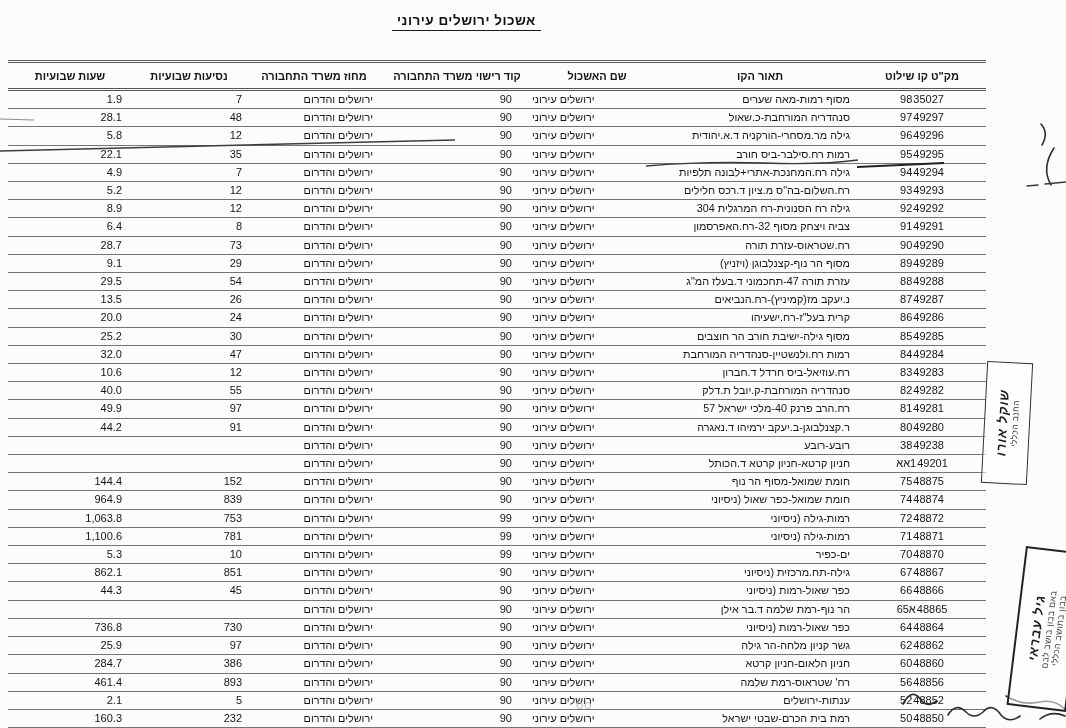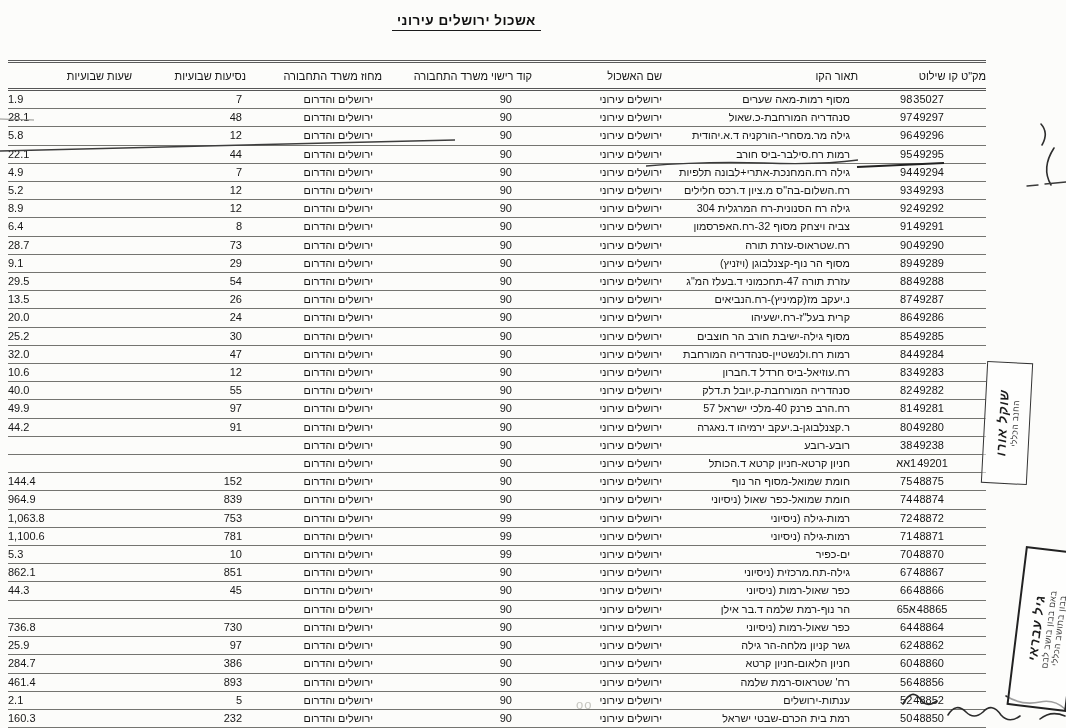--- a/index.html
+++ b/index.html
@@ -13,37 +13,37 @@
     font-size:13.5px;font-weight:bold;color:#101010;
     border-bottom:1.6px solid #1a1a1a;padding:0 5px 2px 5px;
     letter-spacing:.5px;white-space:nowrap;
   }
   table.main{
     position:absolute;top:60px;left:8px;width:978px;
     border-collapse:collapse;direction:rtl;table-layout:fixed;
   }
   thead th{
     border-top:3px double #5a5a5a;border-bottom:3px double #555;
-    font-size:11px;font-weight:normal;color:#141414;height:25px;
-    vertical-align:middle;padding:0;white-space:nowrap;text-align:right;
+    font-size:11px;font-weight:bold;color:#141414;height:25px;
+    vertical-align:middle;padding:0;white-space:nowrap;
   }
   tbody td{
     height:17.2px;line-height:17.2px;font-size:11px;color:#161616;
     border-bottom:1px solid #747470;padding:0;white-space:nowrap;
     vertical-align:middle;
   }
   td.makat{text-align:center;direction:ltr;}
   td.makat .sign,td.makat .line{unicode-bidi:bidi-override;direction:ltr;display:inline-block;}
   td.makat .sign{margin-right:1px;}
   td.desc{text-align:right;padding-right:8px;direction:rtl;font-size:10.8px;}
-  td.cluster{text-align:right;font-size:10.8px;}
+  td.cluster{text-align:left;font-size:10.8px;}
   td.code{text-align:right;padding-right:20px;direction:ltr;}
   td.district{text-align:right;padding-right:9px;direction:rtl;font-size:10.8px;}
   td.trips{text-align:right;padding-right:4px;direction:ltr;}
-  td.hours{padding-right:10px;direction:ltr;}
+  td.hours{text-align:right;padding-right:10px;direction:ltr;}
 
   .overlay{position:absolute;left:0;top:0;width:1066px;height:728px;pointer-events:none;}
 
   .stamp{position:absolute;background:rgba(255,255,255,.55);}
   .stamp .rot{
     position:absolute;display:flex;flex-direction:column;justify-content:center;
     align-items:center;direction:rtl;transform:rotate(-90deg);
   }
   .stamp1{left:984px;top:362px;width:44px;height:120px;border:1.6px solid #333;transform:rotate(3deg);}
   .stamp1 .rot{width:120px;height:44px;left:-38px;top:38px;}
@@ -112,21 +112,21 @@
           <td class="district">ירושלים והדרום</td>
           <td class="trips">12</td>
           <td class="hours">5.8</td>
         </tr>
         <tr>
           <td class="makat" dir="ltr"><span class="sign">95</span><span class="line">49295</span></td>
           <td class="desc">רמות רח.סילבר-ביס חורב</td>
           <td class="cluster">ירושלים עירוני</td>
           <td class="code">90</td>
           <td class="district">ירושלים והדרום</td>
-          <td class="trips">44</td>
+          <td class="trips">35</td>
           <td class="hours">22.1</td>
         </tr>
         <tr>
           <td class="makat" dir="ltr"><span class="sign">94</span><span class="line">49294</span></td>
           <td class="desc">גילה רח.המחנכת-אתרי+לבונה תלפיות</td>
           <td class="cluster">ירושלים עירוני</td>
           <td class="code">90</td>
           <td class="district">ירושלים והדרום</td>
           <td class="trips">7</td>
           <td class="hours">4.9</td>

